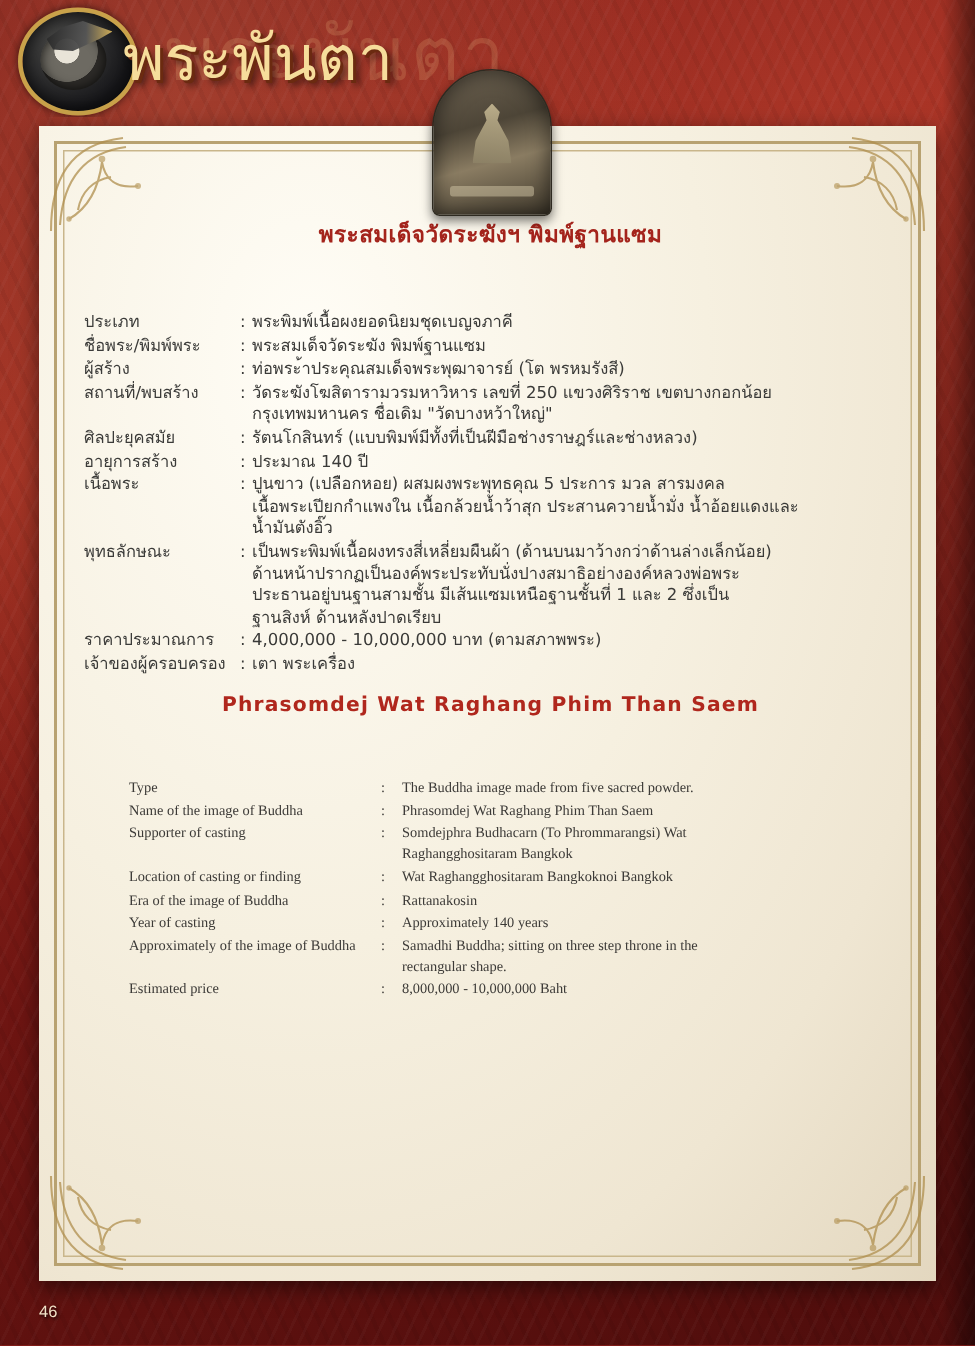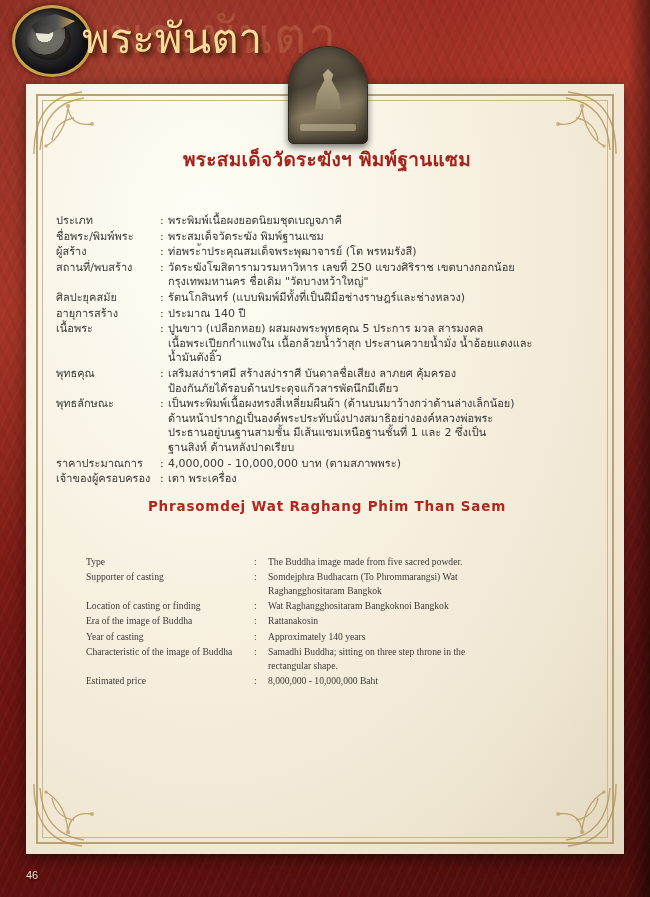--- a/index.html
+++ b/index.html
@@ -102,21 +102,21 @@
   .corner{position:absolute;width:74px;height:66px;pointer-events:none;opacity:.75;}
   .corner svg{width:100%;height:100%;}
   .c-tl{left:6px;top:6px;}
   .c-tr{right:6px;top:6px;transform:scaleX(-1);}
   .c-bl{left:6px;bottom:6px;transform:scaleY(-1);}
   .c-br{right:6px;bottom:6px;transform:scale(-1,-1);}
   
   .content{position:absolute;left:30px;top:60px;right:26px;bottom:24px;}
   .thai-title{
     text-align:center;color:#a4241c;
-    font-size:19px;font-weight:bold;letter-spacing:.3px;
+    font-size:15px;font-weight:bold;letter-spacing:.3px;
     margin-bottom:8px;
   }
   table.thai, table.eng{border-collapse:collapse;width:100%;margin-top:40px;}
   table.thai td{
     vertical-align:top;
     font-size:11px;line-height:14.6px;color:#3a3a38;
     padding:0 0 1px 0;
   }
   table.thai td.lbl{width:104px;white-space:nowrap;color:#3b3b39;}
   table.thai td.colon{width:8px;}
@@ -264,25 +264,20 @@
             <td class="lbl">อายุการสร้าง</td>
             <td class="colon">:</td>
             <td class="val">ประมาณ 140 ปี</td>
           </tr>
           <tr>
             <td class="lbl">เนื้อพระ</td>
             <td class="colon">:</td>
             <td class="val">ปูนขาว (เปลือกหอย) ผสมผงพระพุทธคุณ 5 ประการ  มวล สารมงคล<br>เนื้อพระเปียกกำแพงใน  เนื้อกล้วยน้ำว้าสุก  ประสานควายน้ำมั่ง  น้ำอ้อยแดงและ<br>น้ำมันตังอิ๊ว</td>
           </tr>
           <tr>
-            <td class="lbl">พุทธคุณ</td>
-            <td class="colon">:</td>
-            <td class="val">เสริมสง่าราศมี  สร้างสง่าราศี  บันดาลชื่อเสียง  ลาภยศ  คุ้มครอง<br>ป้องกันภัยได้รอบด้านประดุจแก้วสารพัดนึกมีเดียว</td>
-          </tr>
-          <tr>
             <td class="lbl">พุทธลักษณะ</td>
             <td class="colon">:</td>
             <td class="val">เป็นพระพิมพ์เนื้อผงทรงสี่เหลี่ยมผืนผ้า  (ด้านบนมาว้างกว่าด้านล่างเล็กน้อย)<br>ด้านหน้าปรากฏเป็นองค์พระประทับนั่งปางสมาธิอย่างองค์หลวงพ่อพระ<br>ประธานอยู่บนฐานสามชั้น มีเส้นแซมเหนือฐานชั้นที่ 1 และ 2  ซึ่งเป็น<br>ฐานสิงห์  ด้านหลังปาดเรียบ</td>
           </tr>
           <tr>
             <td class="lbl">ราคาประมาณการ</td>
             <td class="colon">:</td>
             <td class="val">4,000,000 - 10,000,000 บาท (ตามสภาพพระ)</td>
           </tr>
           <tr>
@@ -296,41 +291,46 @@
     <div class="eng-title">Phrasomdej  Wat  Raghang  Phim  Than  Saem</div>
 
     <table class="eng">
       <tbody>
           <tr>
             <td class="lbl">Type</td>
             <td class="colon">:</td>
             <td class="val">The Buddha image made from  five sacred powder.</td>
           </tr>
           <tr>
+            <td class="lbl">Name of the image of Buddha</td>
+            <td class="colon">:</td>
+            <td class="val">Phrasomdej  Wat Raghang  Phim  Than  Saem</td>
+          </tr>
+          <tr>
             <td class="lbl">Supporter of casting</td>
             <td class="colon">:</td>
             <td class="val">Somdejphra  Budhacarn  (To Phrommarangsi) Wat<br>Raghangghositaram Bangkok</td>
           </tr>
           <tr>
             <td class="lbl">Location of casting or finding</td>
             <td class="colon">:</td>
             <td class="val">Wat  Raghangghositaram  Bangkoknoi  Bangkok</td>
           </tr>
           <tr>
             <td class="lbl">Era of the image of Buddha</td>
             <td class="colon">:</td>
             <td class="val">Rattanakosin</td>
           </tr>
           <tr>
             <td class="lbl">Year of casting</td>
             <td class="colon">:</td>
             <td class="val">Approximately 140 years</td>
           </tr>
           <tr>
-            <td class="lbl">Characteristic of the image of  Buddha</td>
+            <td class="lbl">Approximately of the image of  Buddha</td>
             <td class="colon">:</td>
             <td class="val">Samadhi Buddha; sitting on  three step throne  in the<br>rectangular shape.</td>
           </tr>
           <tr>
             <td class="lbl">Estimated price</td>
             <td class="colon">:</td>
             <td class="val">8,000,000 - 10,000,000 Baht</td>
           </tr>
         </tbody>
     </table>

